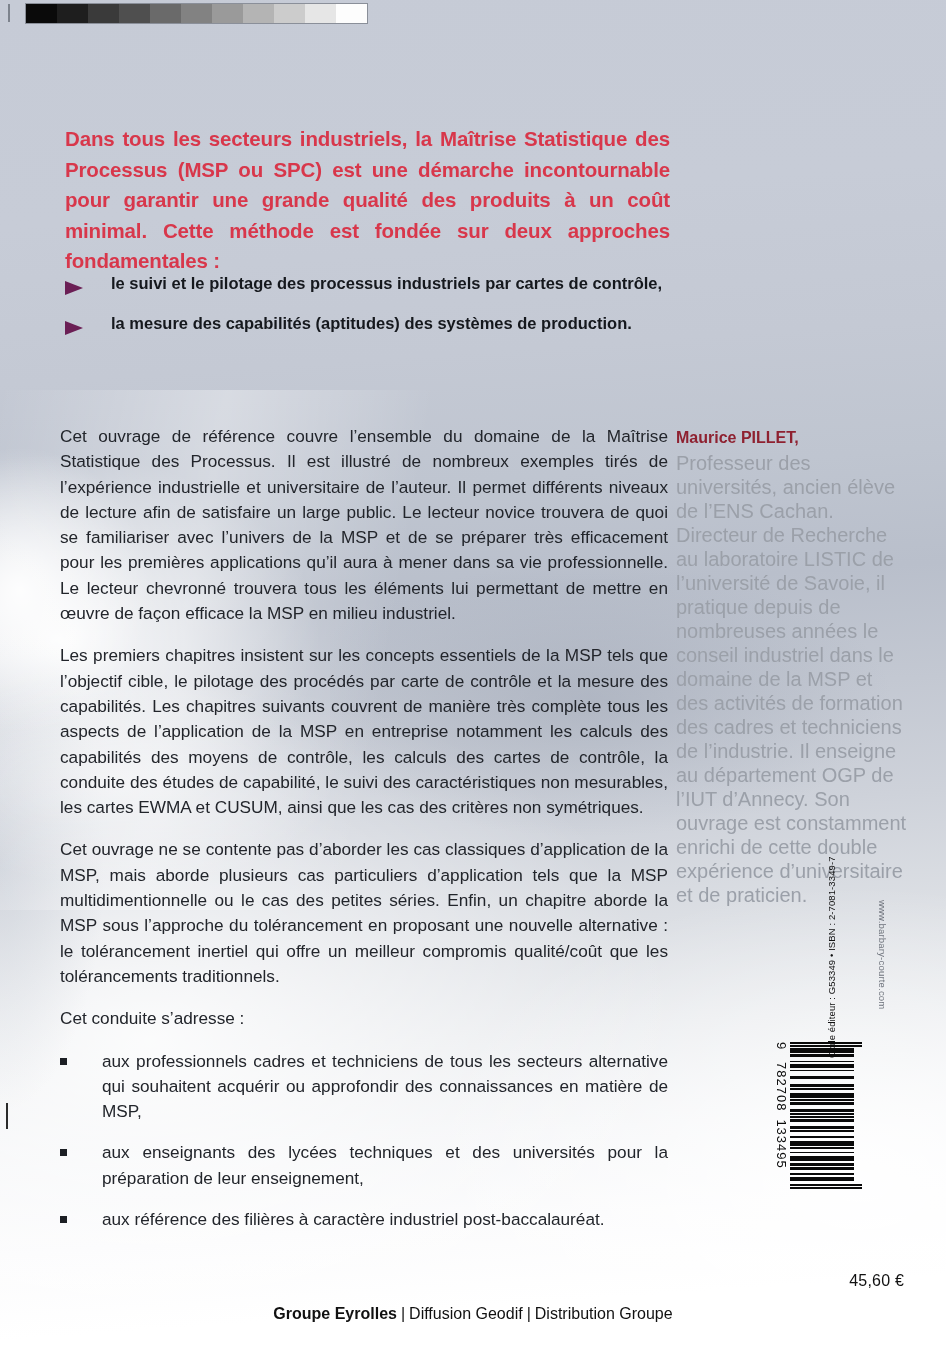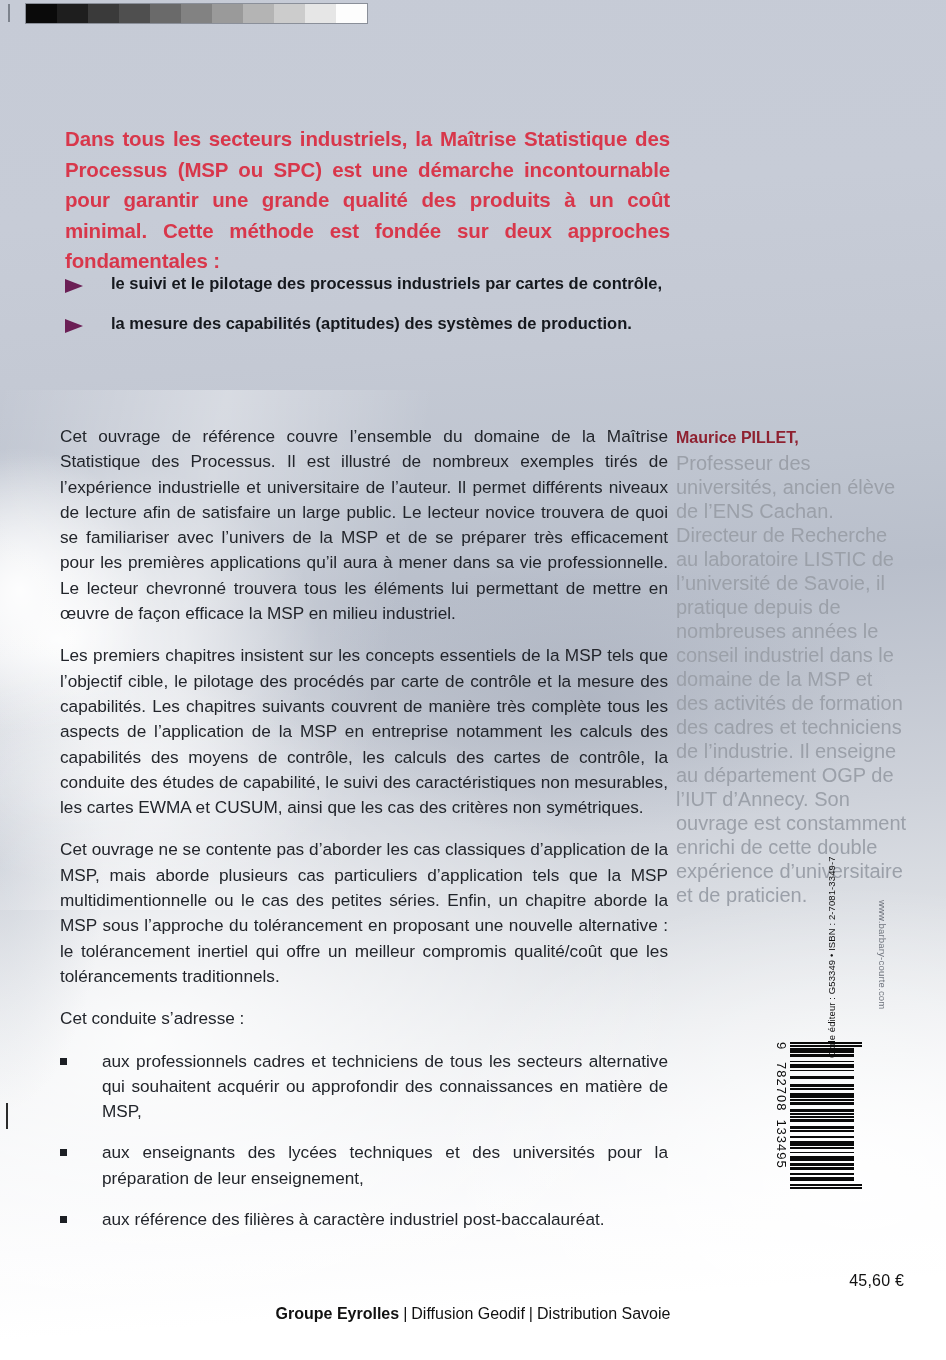--- a/index.html
+++ b/index.html
@@ -75,21 +75,21 @@
     font-size:20.5px;
     line-height:30.5px;
     text-align:justify;
     letter-spacing:-0.15px;
   }
 
   .lead-bullets {
     position:absolute; left:65px; top:272px; width:600px;
   }
   .lead-item {
-    display:flex; align-items:center;
+    display:flex; align-items:flex-end;
     margin-bottom:17px;
   }
   .lead-tri {
     flex:0 0 auto; width:46px; padding-top:4px;
   }
   .lead-tri span {
     display:block; width:0; height:0;
     border-top:7.5px solid transparent;
     border-bottom:7.5px solid transparent;
     border-left:18px solid #6b1f55;
@@ -344,17 +344,17 @@
         <span class="d1">9</span>
         <span class="dg">782708</span>
         <span class="dg">133495</span>
       </div>
     </div>
   </div>
 
   <div class="price">45,60 €</div>
 
   <div class="publisher">
-    <b>Groupe Eyrolles</b><span class="sep">|</span><span>Diffusion Geodif</span><span class="sep">|</span><span>Distribution Savoie</span>
+    <b>Groupe Eyrolles</b><span class="sep">|</span><span>Diffusion Geodif</span><span class="sep">|</span><span>Distribution Groupe</span>
   </div>
 
   <div class="crop-tick"></div>
 </div>
 
 </body></html>

